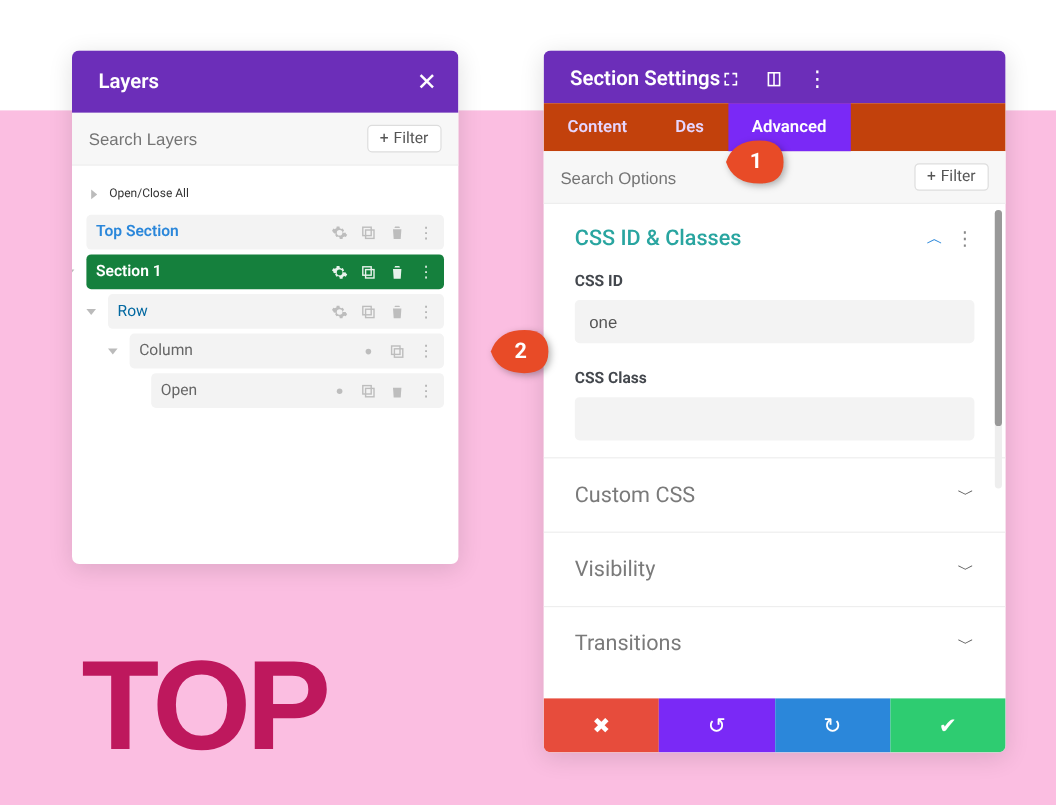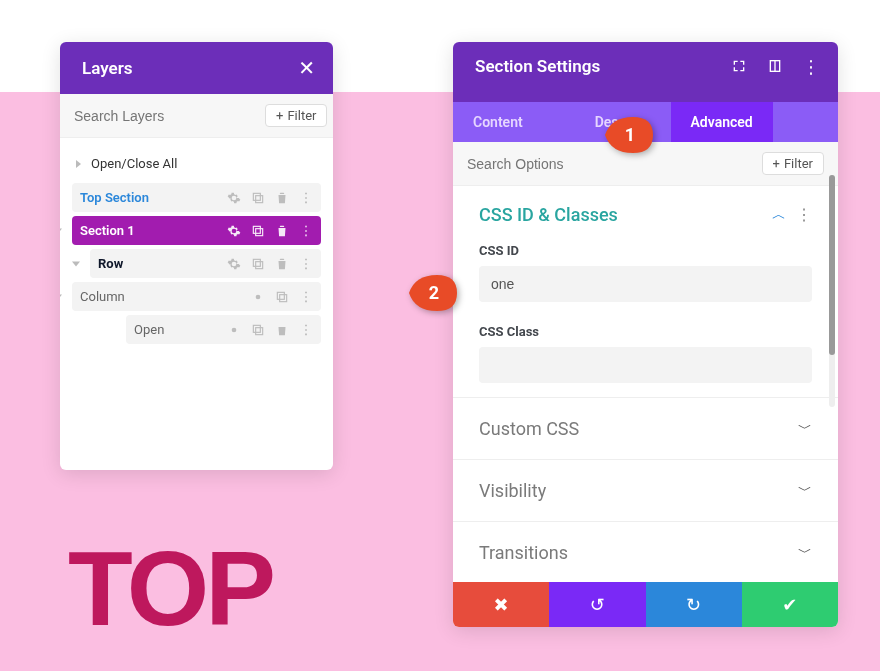--- a/index.html
+++ b/index.html
@@ -19,38 +19,38 @@
   bottom: 0;
   background: #fbbee1;
 }
 .panel {
   position: absolute;
   background: #fff;
   border-radius: 6px;
   box-shadow: 0 4px 20px rgba(0,0,0,0.12);
   overflow: hidden;
 }
-.layers-panel { top: 42px; left: 60px; width: 273px; height: 428px; }
+.layers-panel { top: 42px; left: 60px; width: 322px; height: 428px; }
 .settings-panel { top: 42px; left: 453px; width: 385px; height: 585px; }
 .panel-header {
   background: #6c2eb9;
   color: #fff;
   padding: 14px 18px 14px 22px;
   display: flex;
   align-items: center;
   justify-content: space-between;
 }
 .panel-header-title { font-size: 17px; font-weight: 600; }
-.settings-header { flex-direction: column; align-items: stretch; padding-bottom: 26px; }
+.settings-header { flex-direction: row; align-items: stretch; padding-bottom: 10px; }
 .settings-header-row1 { display: flex; justify-content: space-between; align-items: center; }
 .settings-header-icons { display: flex; gap: 18px; align-items: center; }
 .settings-header-icons .hicon { width: 18px; height: 18px; display:flex; align-items:center; justify-content:center; cursor:pointer; }
 .preset-line { font-size: 13px; color: #dcc6f5; margin-top: 6px; }
 .preset-line .caret { font-size: 10px; margin-left: 4px; }
-.tabs { background: #8b5cf6; display: flex; color: #fff; gap: 32px; }
+.tabs { background: #c2410c; display: flex; color: #fff; }
 .tab { padding: 12px 20px; font-size: 14px; font-weight: 600; cursor: pointer; color: #e6d6ff; }
 .tab.active { background: #7a29f6; color: #fff; }
 .search-row {
   padding: 10px 14px;
   display: flex;
   gap: 10px;
   border-bottom: 1px solid #eee;
   background: #f7f7f7;
 }
 .search-input {
@@ -70,21 +70,21 @@
   border-radius: 4px;
   padding: 3px 10px;
   font-size: 13px;
   color: #555;
   cursor: pointer;
 }
 .layers-body { padding: 8px 12px; }
 .open-close {
   display: flex;
   align-items: center;
-  font-size: 13px;
+  font-size: 10px;
   color: #333;
   padding: 10px 4px 12px;
   gap: 10px;
 }
 .chev {
   width: 0; height: 0;
   border-top: 4px solid transparent;
   border-bottom: 4px solid transparent;
   border-left: 5px solid #bbb;
   display: inline-block;
@@ -100,29 +100,29 @@
   align-items: center;
   padding: 7px 8px;
   font-size: 13px;
   border-radius: 4px;
   background: #f3f3f3;
   margin-bottom: 4px;
   color: #666;
   position: relative;
 }
 .layer-row .label { flex: 1; }
-.layer-row.teal .label { color: #0f172a; font-weight: 700; }
+.layer-row.teal .label { color: #0369a1; font-weight: 400; }
 .layer-row.blue .label { color: #2b87da; font-weight: 600; }
-.layer-row.active { background: #a21caf; color: #fff; }
+.layer-row.active { background: #15803d; color: #fff; }
 .layer-row.active .label { color: #fff; }
 .row-icons { display: flex; gap: 10px; align-items:center; }
 .row-icons .ic { width: 14px; height: 14px; opacity: 0.5; display:flex; align-items:center; justify-content:center; }
 .layer-row.active .row-icons .ic { opacity: 0.9; }
 .indent1 { margin-left: 18px; }
-.indent2 { }
+.indent2 { margin-left: 36px; }
 .indent3 { margin-left: 54px; }
 .chev-outside {
   position: absolute;
   left: -18px;
   top: 50%;
   transform: translateY(-50%);
 }
 .scrollbar-track {
   position:absolute; right:3px; top:133px; bottom:220px; width:6px; background:#eee; border-radius:3px;
 }

